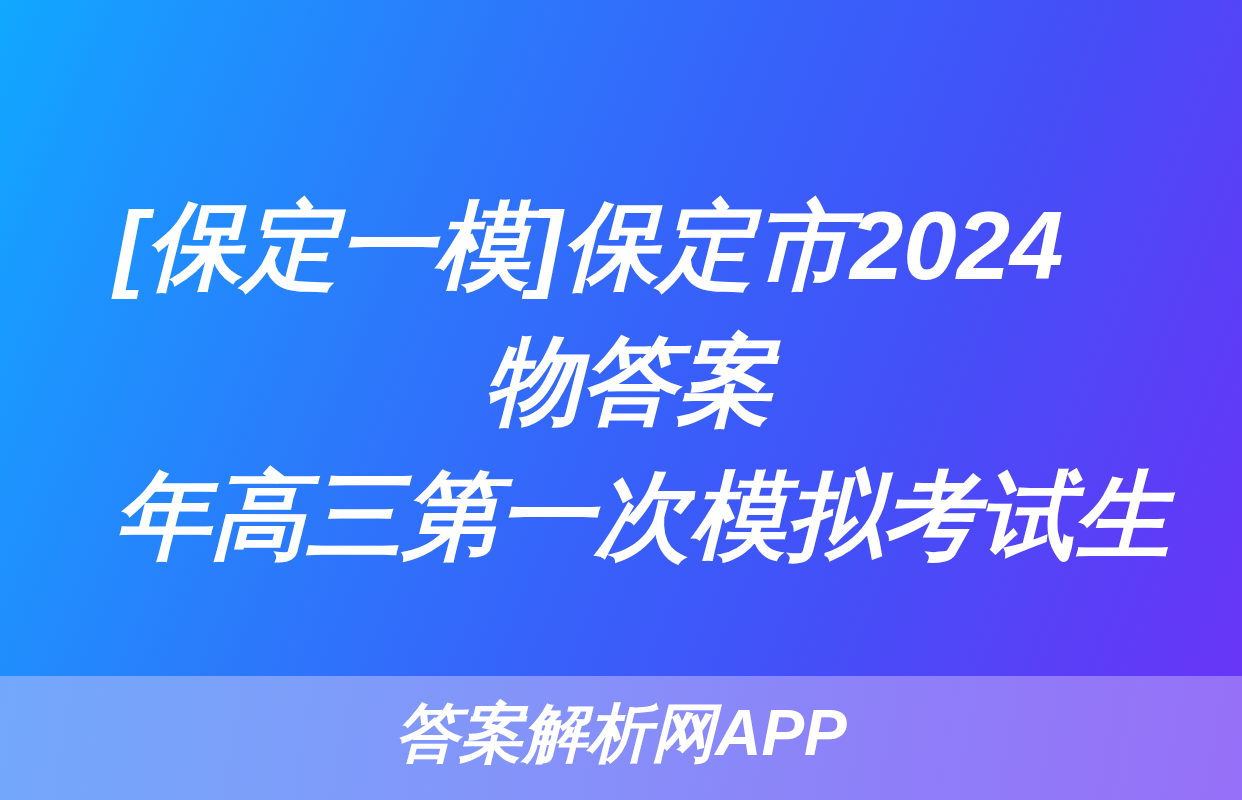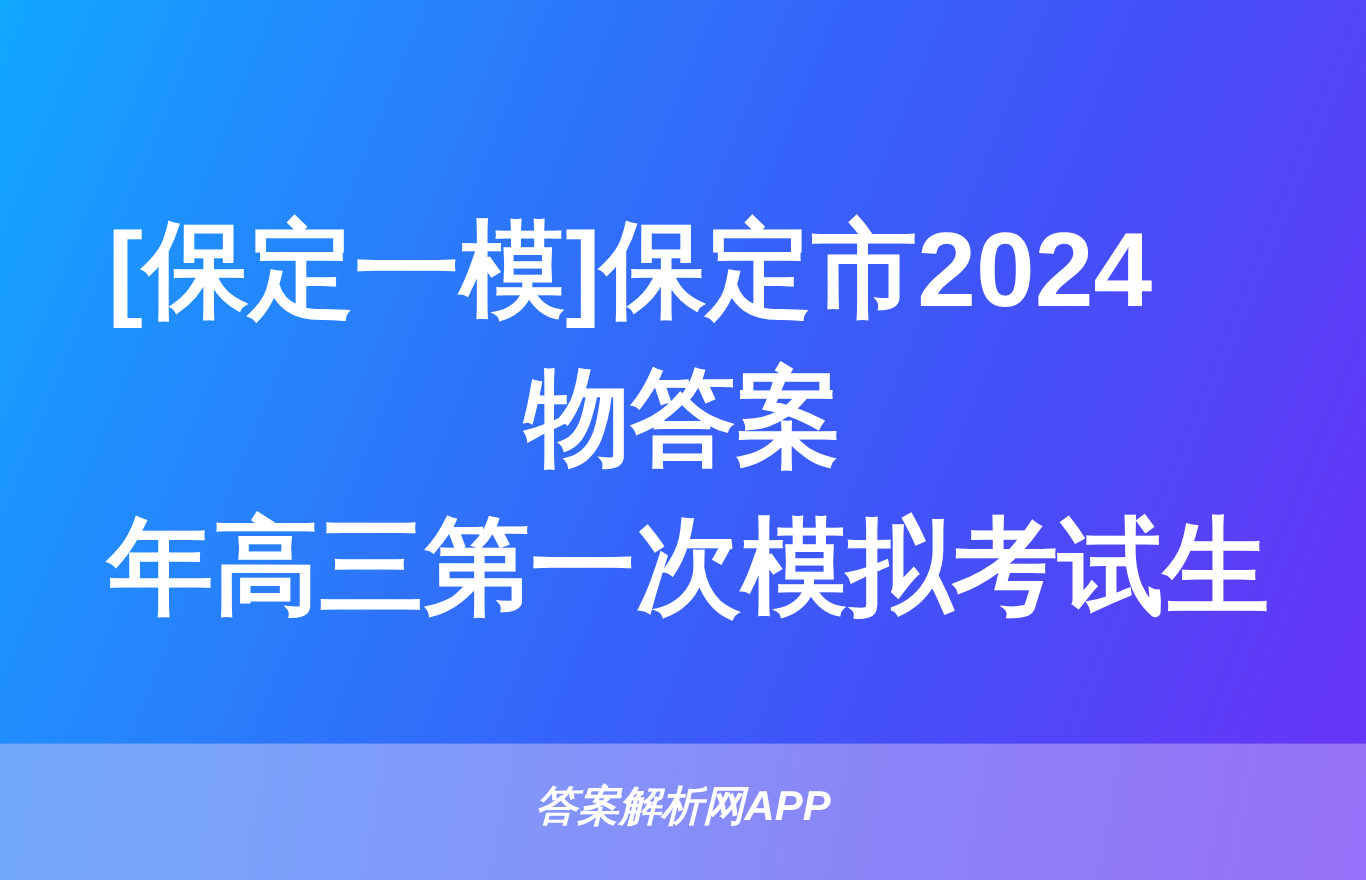--- a/index.html
+++ b/index.html
@@ -39,29 +39,30 @@
         #72A8FB 0%,
         #7C9FFA 22%,
         #8690F9 48%,
         #8E7FF8 72%,
         #9670F8 100%);
   }
 
   
   #title-block {
     position: absolute;
-    left: 0;
+    left: 16px;
     right: 0;
     top: 178px;
     padding: 0 98px;
     box-sizing: border-box;
     color: #ffffff;
     font-size: 96px;
     line-height: 135px;
     font-weight: 700;
+    font-style: italic;
     letter-spacing: 0px;
     text-align: center;
     white-space: nowrap;
   }
   #title-block .tline {
     display: block;
     height: 135px;
   }
   #title-block .tline.justified {
     text-align: left;
@@ -71,21 +72,21 @@
   }
 
   
   #watermark {
     position: absolute;
     left: 0;
     right: 0;
     top: 703px;
     text-align: center;
     color: #ffffff;
-    font-size: 38px;
+    font-size: 64px;
     line-height: 60px;
     font-weight: 700;
     font-style: italic;
     letter-spacing: 0px;
     white-space: nowrap;
   }
 </style>
 </head>
 <body>
 

